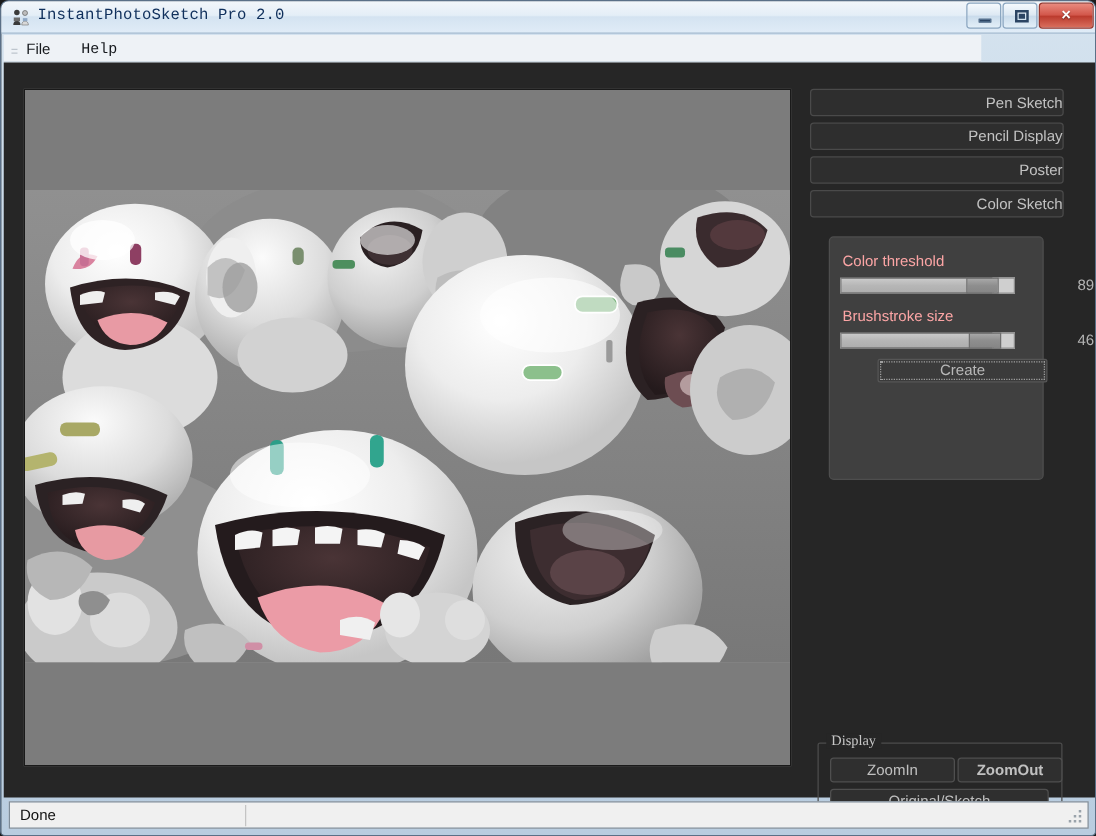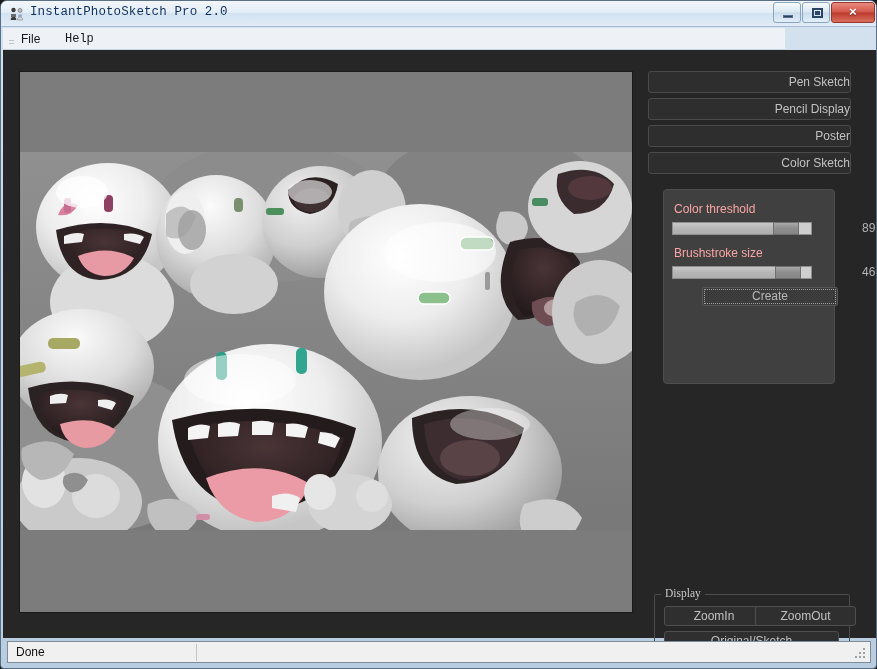--- a/index.html
+++ b/index.html
@@ -297,21 +297,21 @@
     background: #2f2f2f;
     border: 1px solid #4f4f4f;
     border-radius: 3px;
     box-sizing: border-box;
     color: #c0c0c0;
     font-size: 12px;
     text-align: center;
     cursor: default;
   }
   .btn-zoomin  { left: 9px;  top: 11px; width: 100px; height: 20px; line-height: 18px; }
-  .btn-zoomout { left: 100px; top: 11px; width: 101px; height: 20px; line-height: 18px; }
+  .btn-zoomout { left: 111px; top: 11px; width: 84px; height: 20px; line-height: 18px; font-weight: bold; }
   .btn-origsk  { left: 9px;  top: 36px; width: 175px; height: 20px; line-height: 18px; }
 
   
   .statusbar {
     position: absolute;
     left: 6px; top: 640px;
     width: 864px;
     height: 22px;
     background: #f0f0f0;
     border: 1px solid #7e8c99;

